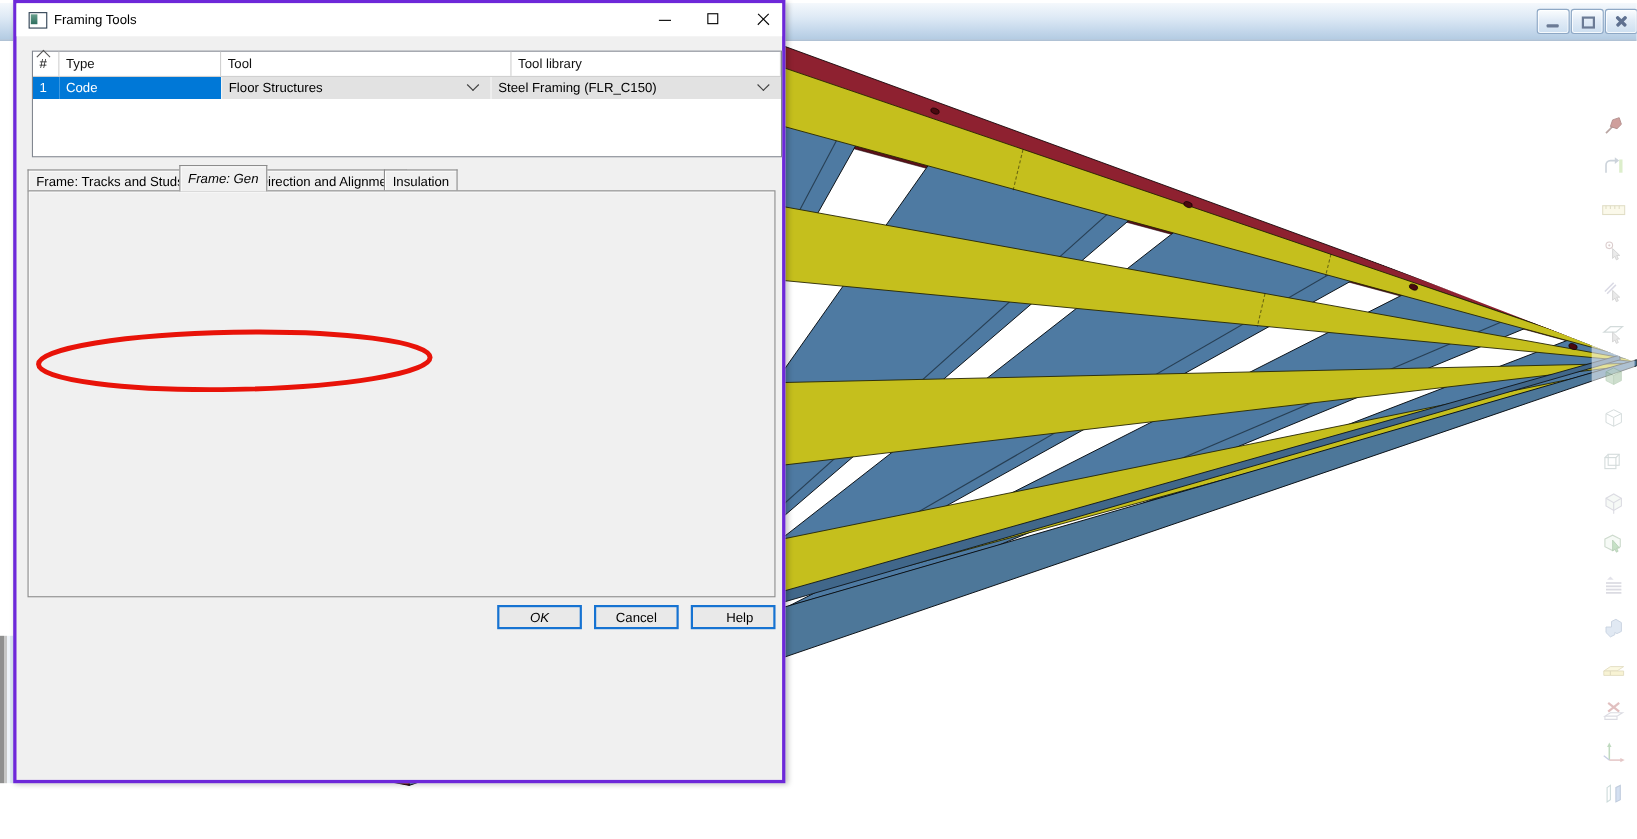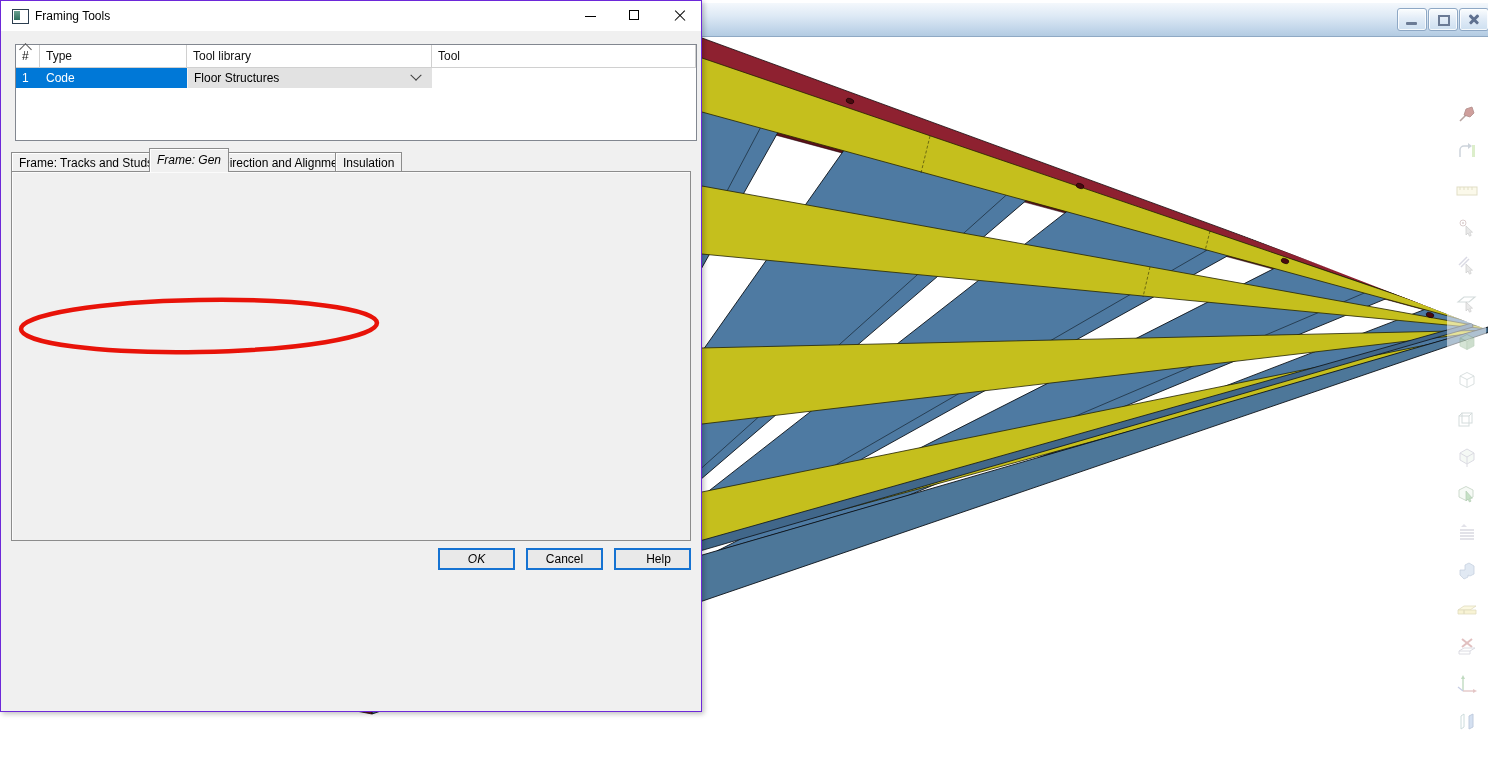--- a/index.html
+++ b/index.html
@@ -21,21 +21,21 @@
   #left-strip{left:0;top:578px;width:16px;height:134px;z-index:2;
     background:linear-gradient(90deg,#8f8f8f 0 4px,#c6c6c6 4px 6px,#eef3f9 6px 9px,#dbe6f2 9px 16px);}
 
   
   #side-toolbar{right:2px;top:95px;width:39px;height:648px;z-index:3;
     background:rgba(255,255,255,.55);display:flex;flex-direction:column;align-items:center;}
   .vp-icon{width:24px;height:38px;display:flex;align-items:center;justify-content:center;opacity:.42;}
   .vp-icon svg{width:22px;height:22px;}
 
   
-  #dlg{left:0;top:0;width:702px;height:712px;background:#f0f0f0;border:1px solid #6d28d9;
+  #dlg{left:12px;top:0;width:702px;height:712px;background:#f0f0f0;border:3px solid #6d28d9;
        box-sizing:border-box;z-index:10;box-shadow:2px 2px 5px rgba(0,0,0,.25);}
   #dlg-title{position:absolute;left:0;top:0;width:100%;height:30px;background:#fff;}
   #dlg-icon{position:absolute;left:11px;top:8px;width:15px;height:13px;border:1px solid #2c3e50;background:#fff;}
   #dlg-icon i{position:absolute;left:1px;top:1px;width:6px;height:9px;background:linear-gradient(#69a08e,#2e6e5e);}
   #dlg-title-text{position:absolute;left:34px;top:8px;font-size:12px;}
   .cap-btn{position:absolute;top:0;width:45px;height:29px;}
   .cap-min i{position:absolute;left:17px;top:15px;width:11px;height:1.4px;background:#000;}
   .cap-max i{position:absolute;left:16px;top:9px;width:10px;height:10px;border:1.2px solid #000;box-sizing:border-box;}
   .cap-close i,.cap-close u{position:absolute;left:15px;top:14px;width:14px;height:1.4px;background:#000;}
   .cap-close i{transform:rotate(45deg);} .cap-close u{transform:rotate(-45deg);}
@@ -294,28 +294,32 @@
     <div class="cap-btn cap-close" style="left:657px;">
         <i></i>
         <u></u>
       </div>
   </div>
 
   <div id="grid">
     <div class="g-head">
       <div class="c c0">#</div>
       <div class="c c1">Type</div>
+      <div class="c c3">Tool</div>
       <div class="c c2">Tool library</div>
-      <div class="c c3">Tool</div>
     </div>
     <div class="g-row">
       <div class="cell c0 sel">1</div>
       <div class="cell c1 sel">Code</div>
       <div class="combo c2">
         <span>Floor Structures</span>
+        <span class="chev"></span>
+      </div>
+      <div class="combo c3">
+        <span>Steel Framing (FLR_C150)</span>
         <span class="chev"></span>
       </div>
     </div>
   </div>
   <div id="sort-caret"></div>
 
   <div class="tab" style="left:10px;">Frame: Tracks and Studs</div>
   <div class="tab active" style="left:148px;font-style:italic;">Frame: Gen</div>
   <div class="tab" style="left:212px;">Direction and Alignment</div>
   <div class="tab" style="left:334px;">Insulation</div>

